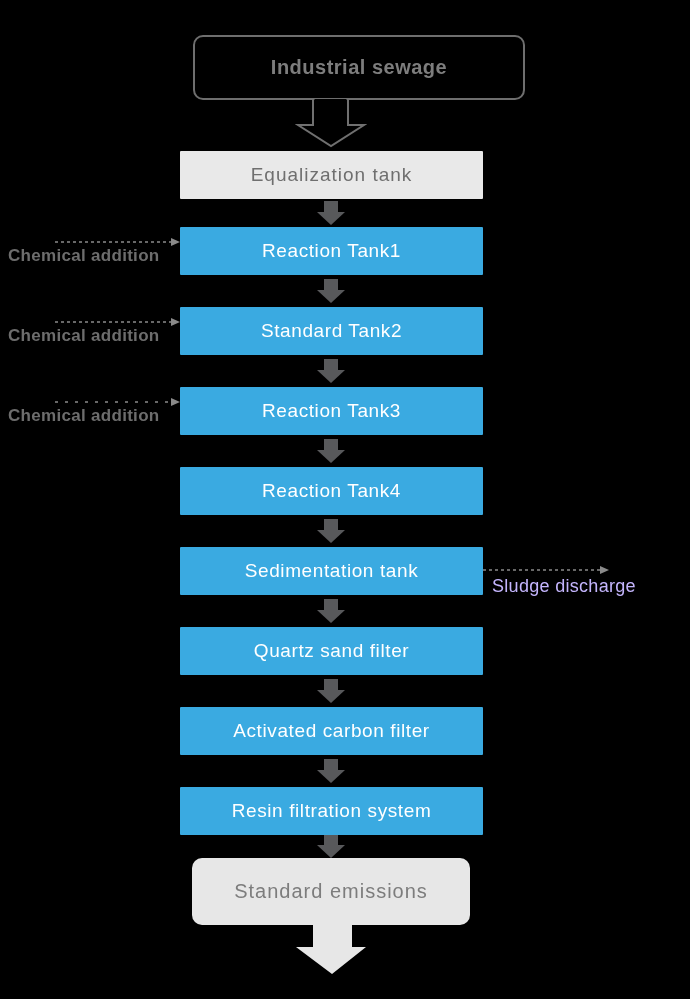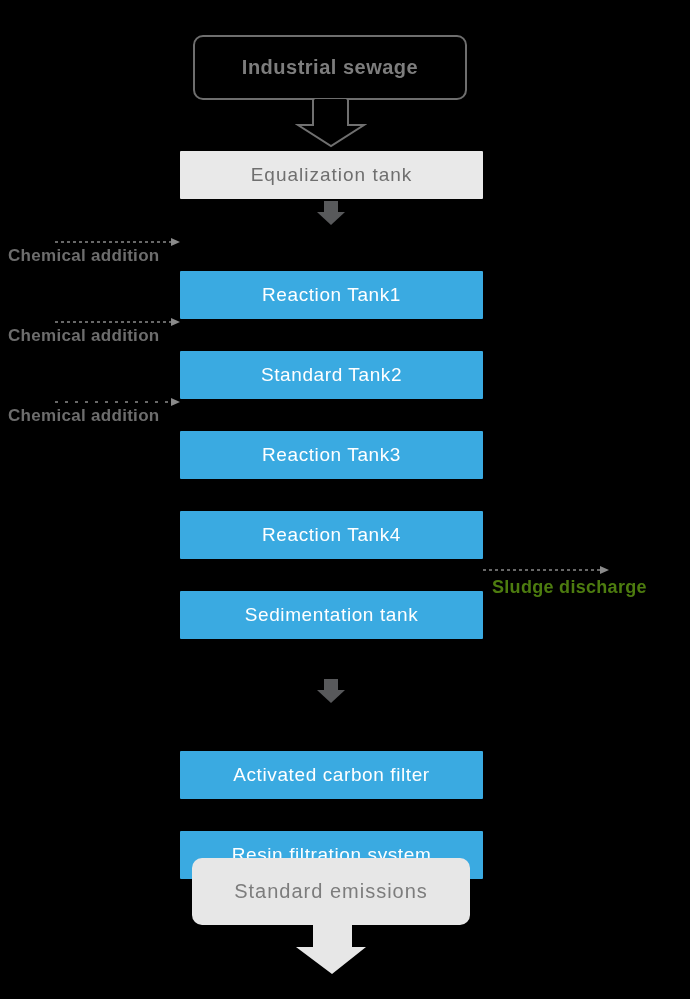--- a/index.html
+++ b/index.html
@@ -5,23 +5,23 @@
   html,body{margin:0;padding:0;background:#000;}
   #stage{
     position:relative;width:690px;height:999px;background:#000;overflow:hidden;
     font-family:"Liberation Sans","DejaVu Sans",sans-serif;
   }
   .node{
     position:absolute;left:180px;width:303px;height:48px;
     display:flex;align-items:center;justify-content:center;
     border-radius:1px;box-sizing:border-box;
   }
-  .node-blue{background:#3aaae1;color:#ffffff;font-size:19px;letter-spacing:0.6px;margin-top:44px;}
+  .node-blue{background:#3aaae1;color:#ffffff;font-size:19px;letter-spacing:0.6px;}
   .node-source{
-    left:193px;top:35px;width:274px;height:65px;background:transparent;
+    left:193px;top:35px;width:332px;height:65px;background:transparent;
     border:2px solid #6e6e6e;border-radius:10px;
     color:#7d7d7d;font-size:20px;font-weight:bold;letter-spacing:0.5px;
   }
   .node-eq{top:151px;background:#e9e9e9;color:#6f6f6f;font-size:19px;letter-spacing:1px;}
   .node-out{
     left:192px;top:858px;width:278px;height:67px;background:#e7e7e7;
     border-radius:10px;color:#7d7d7d;font-size:20px;letter-spacing:1px;text-align:center;
   }
   .t227{top:227px}.t307{top:307px}.t387{top:387px}.t467{top:467px}
   .t547{top:547px}.t627{top:627px}.t707{top:707px}.t787{top:787px}
@@ -32,22 +32,22 @@
     position:absolute;left:8px;width:172px;height:22px;
     color:#6d6d6d;font-size:17px;font-weight:bold;letter-spacing:0.3px;
     display:flex;
   }
   .cl1{top:246px}.cl2{top:326px}.cl3{top:406px}
   .dash-arrow{position:absolute;left:55px;width:126px;height:10px;}
   .da1{top:237px}.da2{top:317px}.da3{top:397px}
   .sludge-arrow{position:absolute;left:483px;top:565px;width:128px;height:10px;}
   .sludge-label{
     position:absolute;left:492px;top:576px;width:170px;height:22px;
-    color:#4d7c0f;font-size:18px;font-weight:bold;letter-spacing:0.3px;
-    display:flex;align-items:flex-end;
+    color:#c4b5fd;font-size:18px;font-weight:normal;letter-spacing:0.3px;
+    display:flex;align-items:flex-start;
   }
   .hollow-arrow{position:absolute;left:295px;top:99px;width:72px;height:50px;}
   .big-arrow{position:absolute;left:296px;top:925px;width:70px;height:50px;}
 </style>
 </head>
 <body>
 
 <div id="stage">
 
   <div class="node node-source">
@@ -108,20 +108,23 @@
   </div>
   <div class="node node-blue t387">
     <span>Reaction Tank3</span>
   </div>
   <div class="node node-blue t467">
     <span>Reaction Tank4</span>
   </div>
   <div class="node node-blue t547">
     <span>Sedimentation tank</span>
   </div>
+  <div class="node node-blue t627">
+    <span>Quartz sand filter</span>
+  </div>
   <div class="node node-blue t707">
     <span>Activated carbon filter</span>
   </div>
   <div class="node node-blue t787">
     <span>Resin filtration system</span>
   </div>
 
   <svg class="dash-arrow da1" viewBox="0 0 126 10">
     <line x1="0" y1="5" x2="116" y2="5" stroke-width="1.5" stroke-dasharray="3,3" stroke="#8a8a8a"></line>
     <polygon points="116,1 125,5 116,9" fill="#8a8a8a"></polygon>

